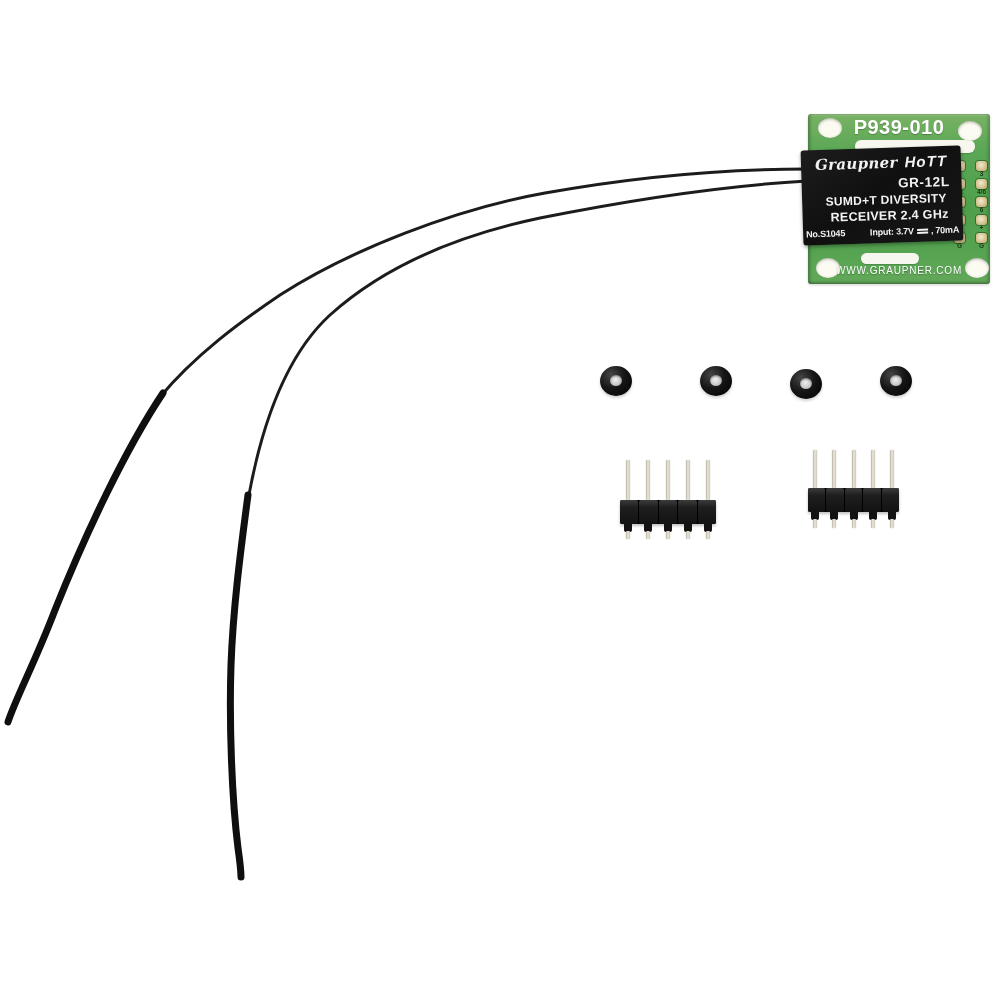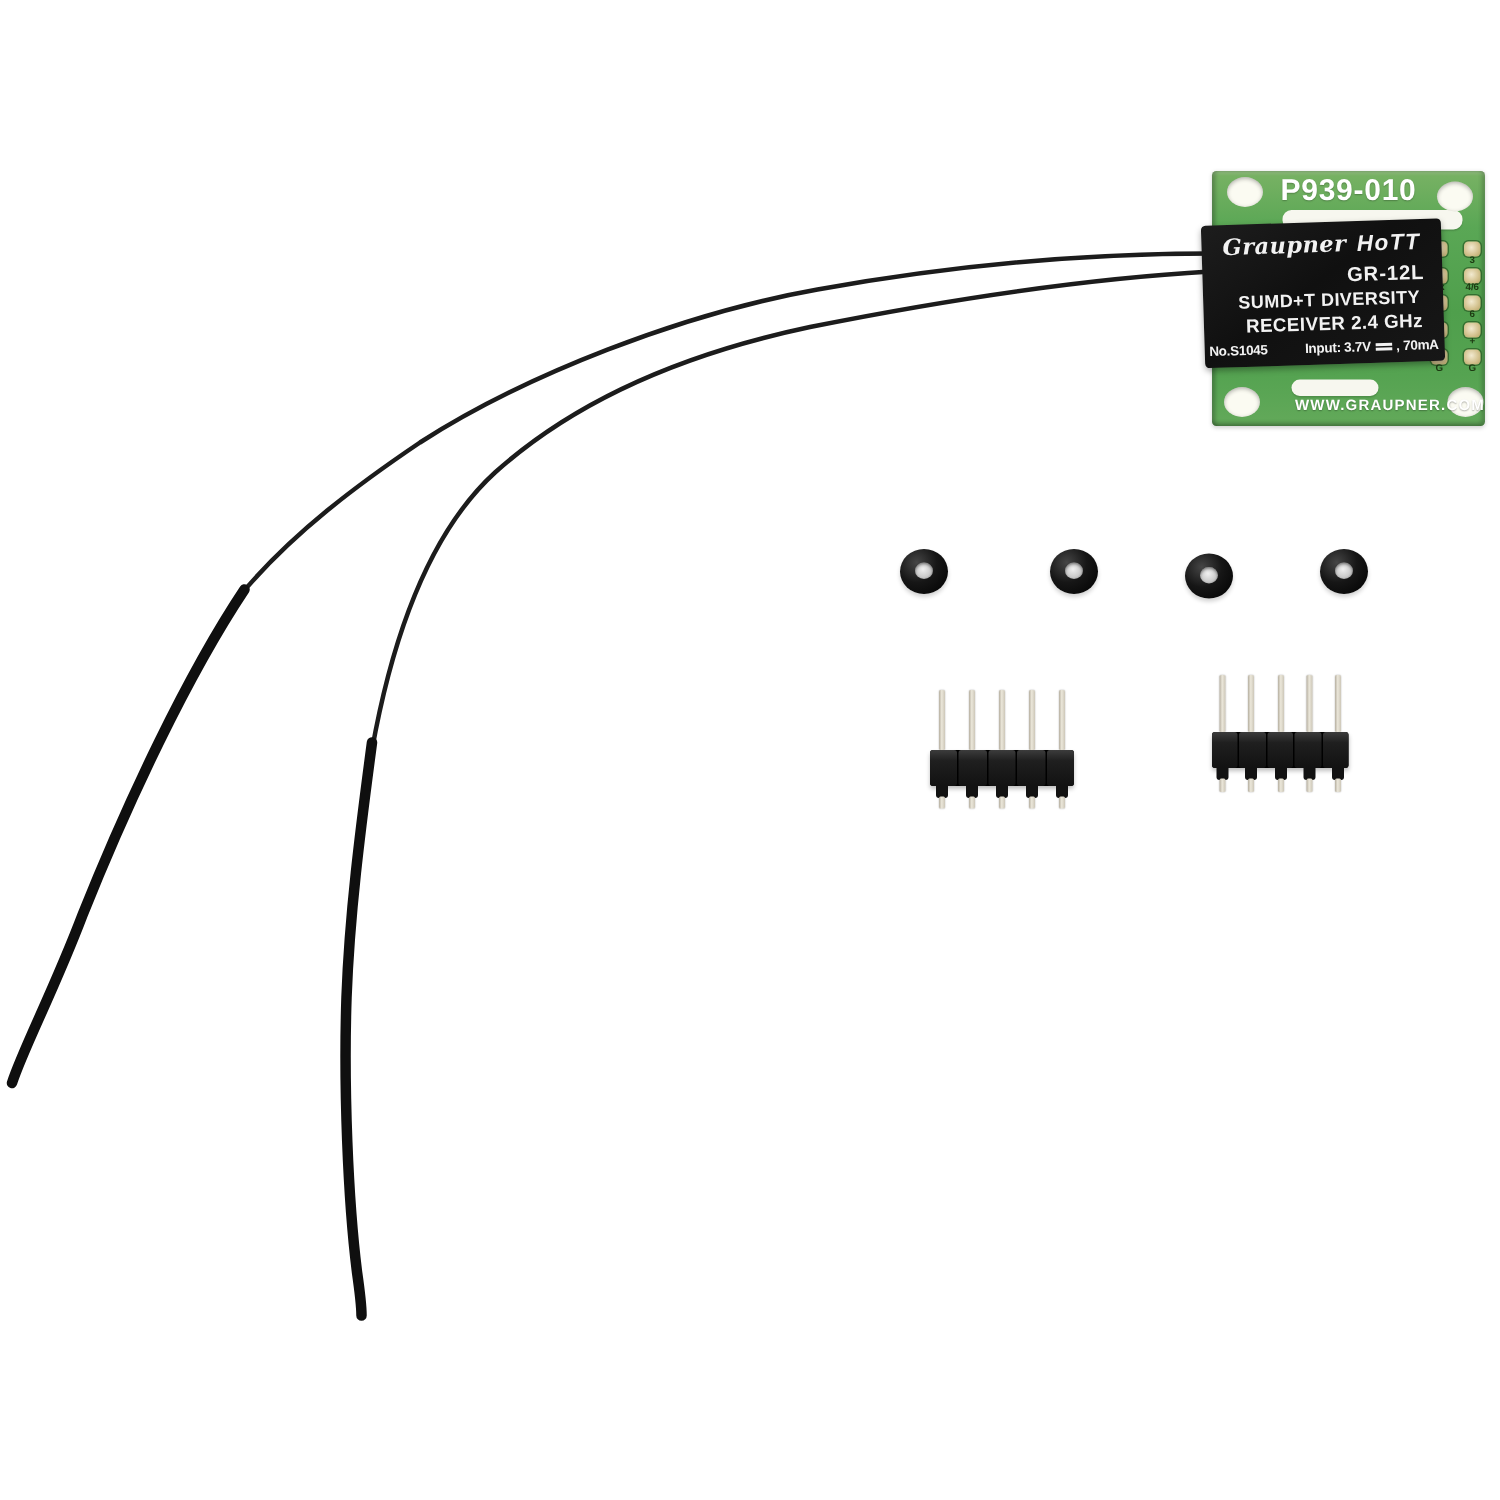--- a/index.html
+++ b/index.html
@@ -28,22 +28,22 @@
   .hole.br{left:157px;top:144px;}
   .part-number{
     position:absolute;left:0;right:0;top:2px;text-align:center;
     color:#ffffff;font-size:20px;font-weight:bold;letter-spacing:.5px;
     text-shadow:0 1px 1px rgba(0,0,0,.25);
   }
   .strip{position:absolute;background:#f7f7ef;border-radius:6px;box-shadow:0 1px 1px rgba(0,0,0,.15);}
   .strip.top{left:47px;top:26px;width:120px;height:13px;}
   .strip.bottom{left:53px;top:139px;width:58px;height:11px;}
   .website{
-    position:absolute;left:0;right:0;top:151px;text-align:right;
-    color:#ffffff;font-size:10px;font-weight:bold;letter-spacing:.8px;
+    position:absolute;left:0;right:0;top:151px;text-align:center;
+    color:#ffffff;font-size:10px;font-weight:normal;letter-spacing:.8px;
     text-shadow:0 1px 1px rgba(0,0,0,.3);
   }
   .pad-grid{
     position:absolute;left:146px;top:47px;width:36px;
     display:grid;grid-template-columns:11px 11px;column-gap:11px;grid-auto-rows:18px;
   }
   .pad-cell{position:relative;}
   .pad{
     width:11px;height:10px;border-radius:3px;
     background:radial-gradient(circle at 45% 40%, #f2ead0 0%, #d5c492 55%, #b5a264 100%);

